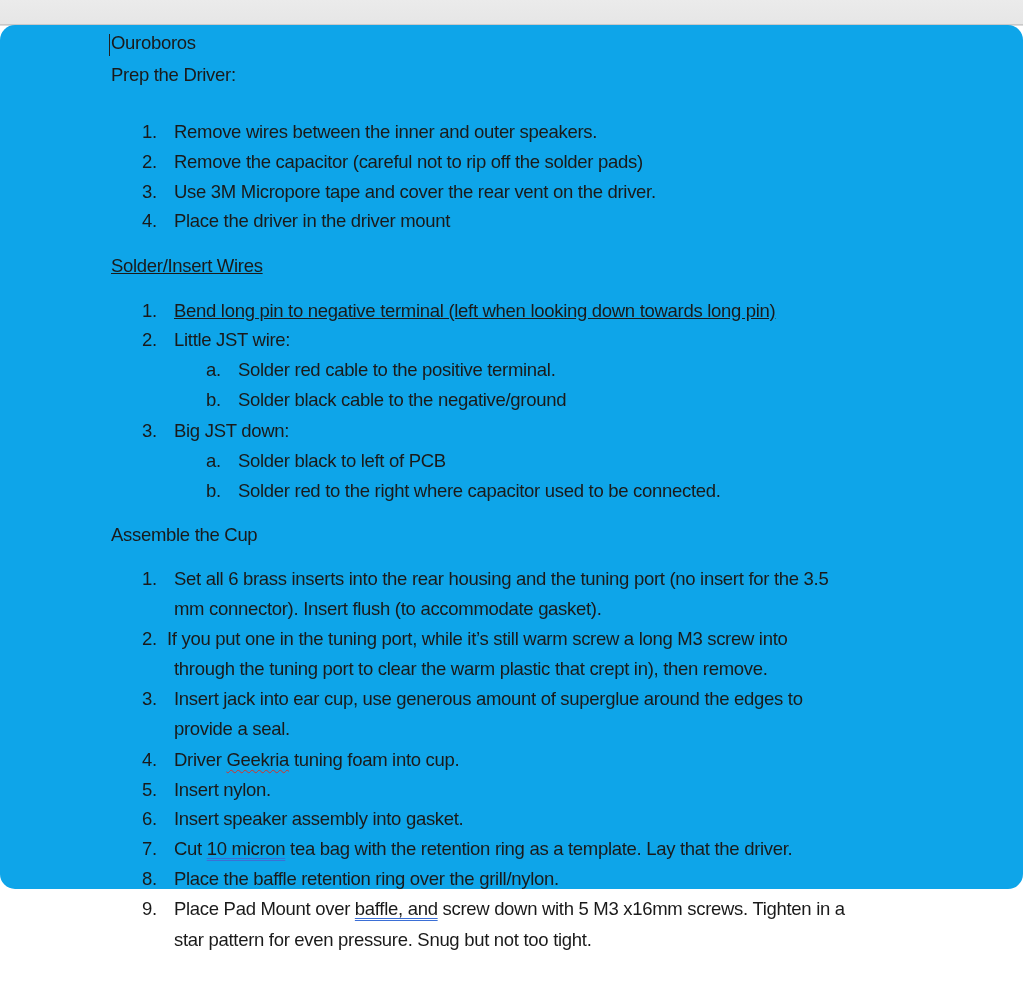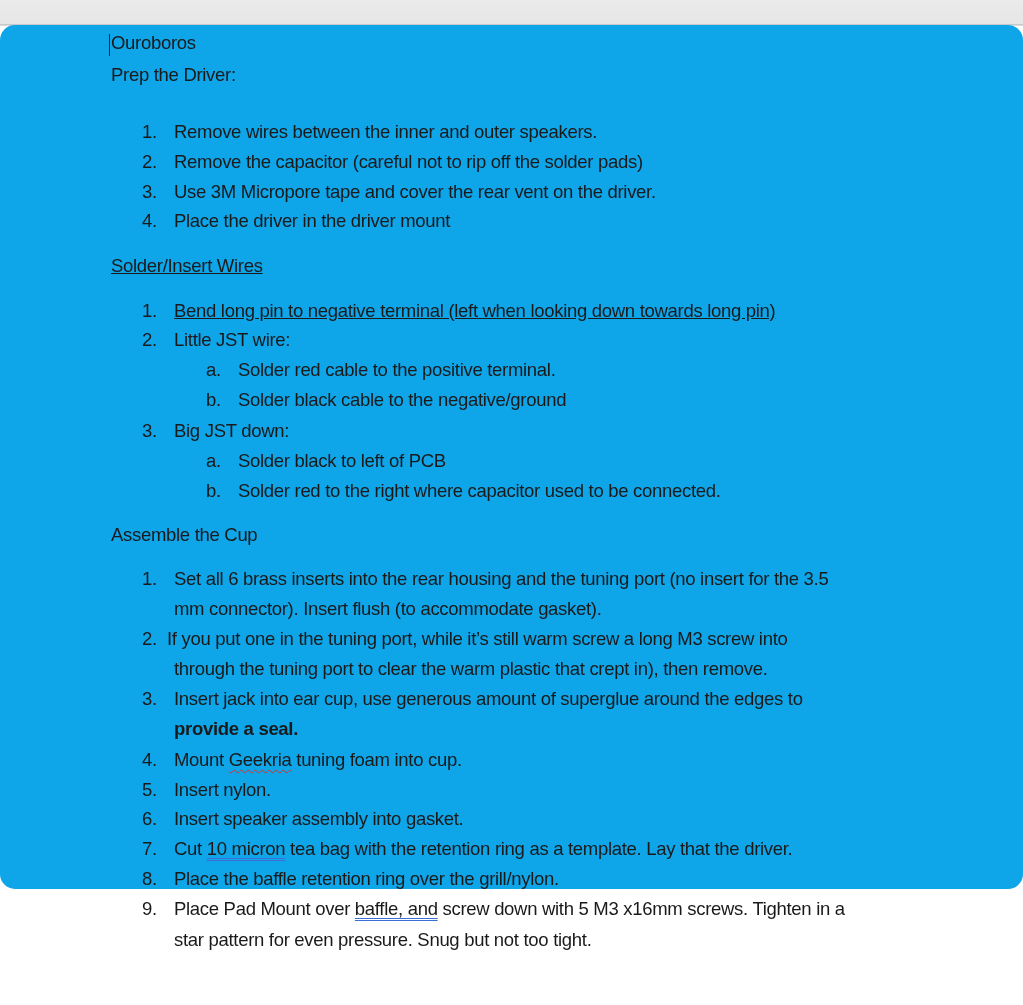--- a/index.html
+++ b/index.html
@@ -111,25 +111,25 @@
       <span class="txt" style="left:63px; top:30px;">mm connector). Insert flush (to accommodate gasket).</span>
     </div>
     <div class="li" style="top:604px;">
       <span class="num" style="left:31px;">2.</span>
       <span class="txt" style="left:56px;">If you put one in the tuning port, while it’s still warm screw a long M3 screw into</span>
       <span class="txt" style="left:63px; top:30px;">through the tuning port to clear the warm plastic that crept in), then remove.</span>
     </div>
     <div class="li" style="top:664px;">
       <span class="num" style="left:31px;">3.</span>
       <span class="txt" style="left:63px;">Insert jack into ear cup, use generous amount of superglue around the edges to</span>
-      <span class="txt" style="left:63px; top:30px;font-weight:bold;">provide a seal.</span>
+      <span class="txt" style="left:63px; top:30px;">provide a seal.</span>
     </div>
     <div class="li" style="top:725px;">
       <span class="num" style="left:31px;">4.</span>
-      <span class="txt" style="left:63px;"><span>Mount </span><span class="squiggle-red">Geekria</span><span> tuning foam into cup.</span></span>
+      <span class="txt" style="left:63px;"><span>Driver </span><span class="squiggle-red">Geekria</span><span> tuning foam into cup.</span></span>
     </div>
     <div class="li" style="top:755px;">
       <span class="num" style="left:31px;">5.</span>
       <span class="txt" style="left:63px;">Insert nylon.</span>
     </div>
     <div class="li" style="top:784px;">
       <span class="num" style="left:31px;">6.</span>
       <span class="txt" style="left:63px;">Insert speaker assembly into gasket.</span>
     </div>
     <div class="li" style="top:814px;">

